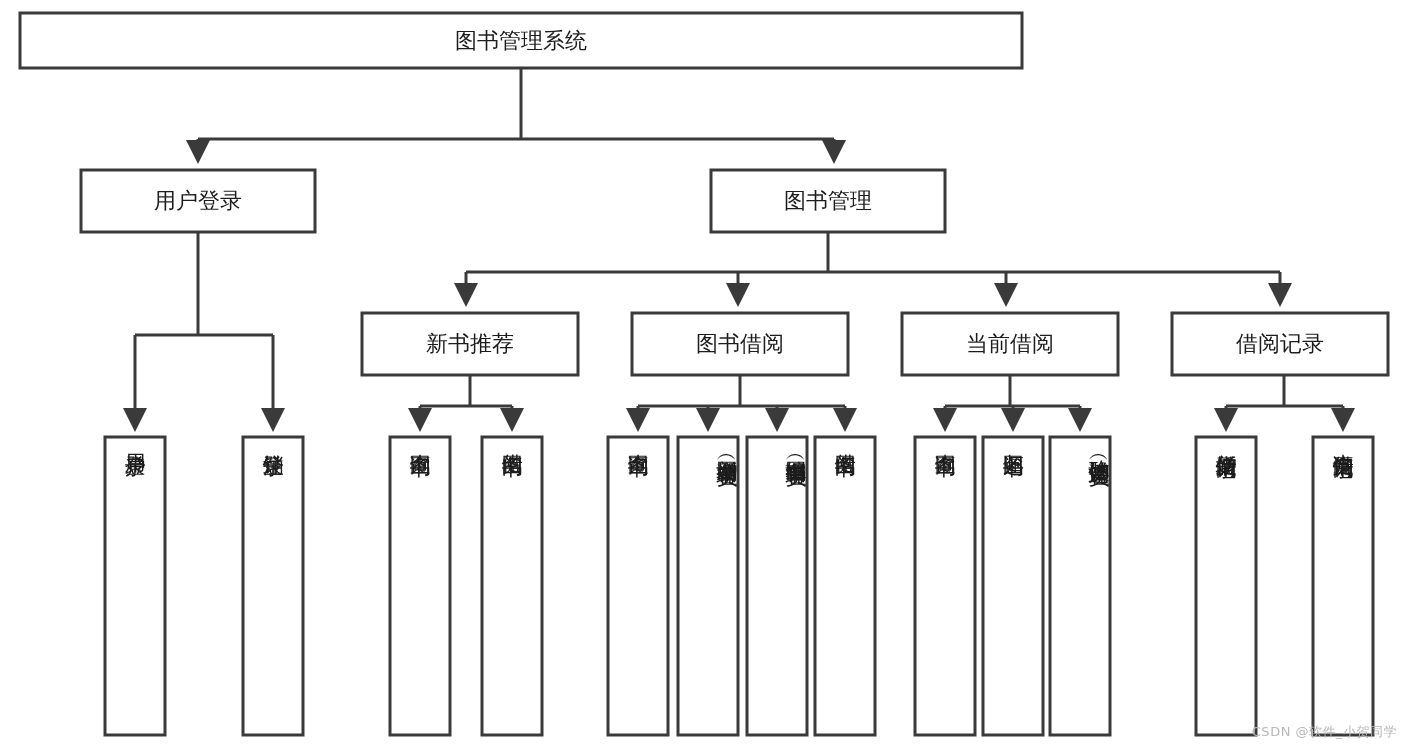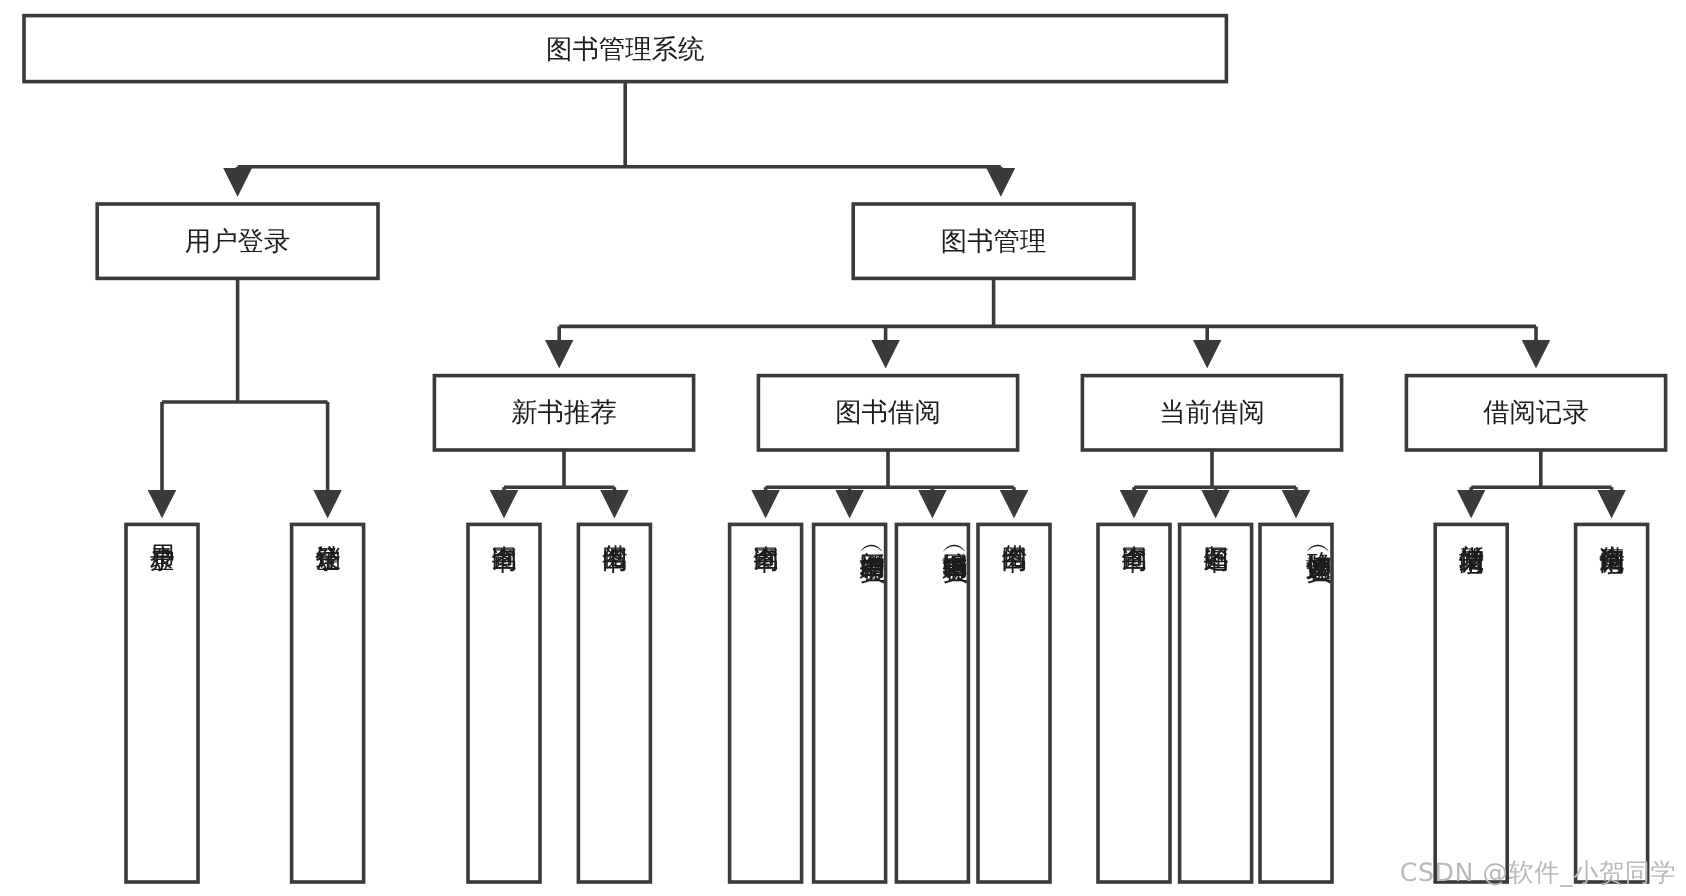--- a/index.html
+++ b/index.html
@@ -62,21 +62,21 @@
     align-items: center;
     justify-content: flex-start;
     white-space: nowrap;
     user-select: none;
   }
   .watermark {
     position: absolute;
     right: 8px;
     bottom: 6px;
     font-family: "DejaVu Sans", "Liberation Sans", sans-serif;
-    font-size: 21px;
+    font-size: 13px;
     color: #b8b8b8;
     letter-spacing: 0.5px;
     white-space: nowrap;
   }
 </style>
 </head>
 <body>
 
 <div id="chart-root">
 

